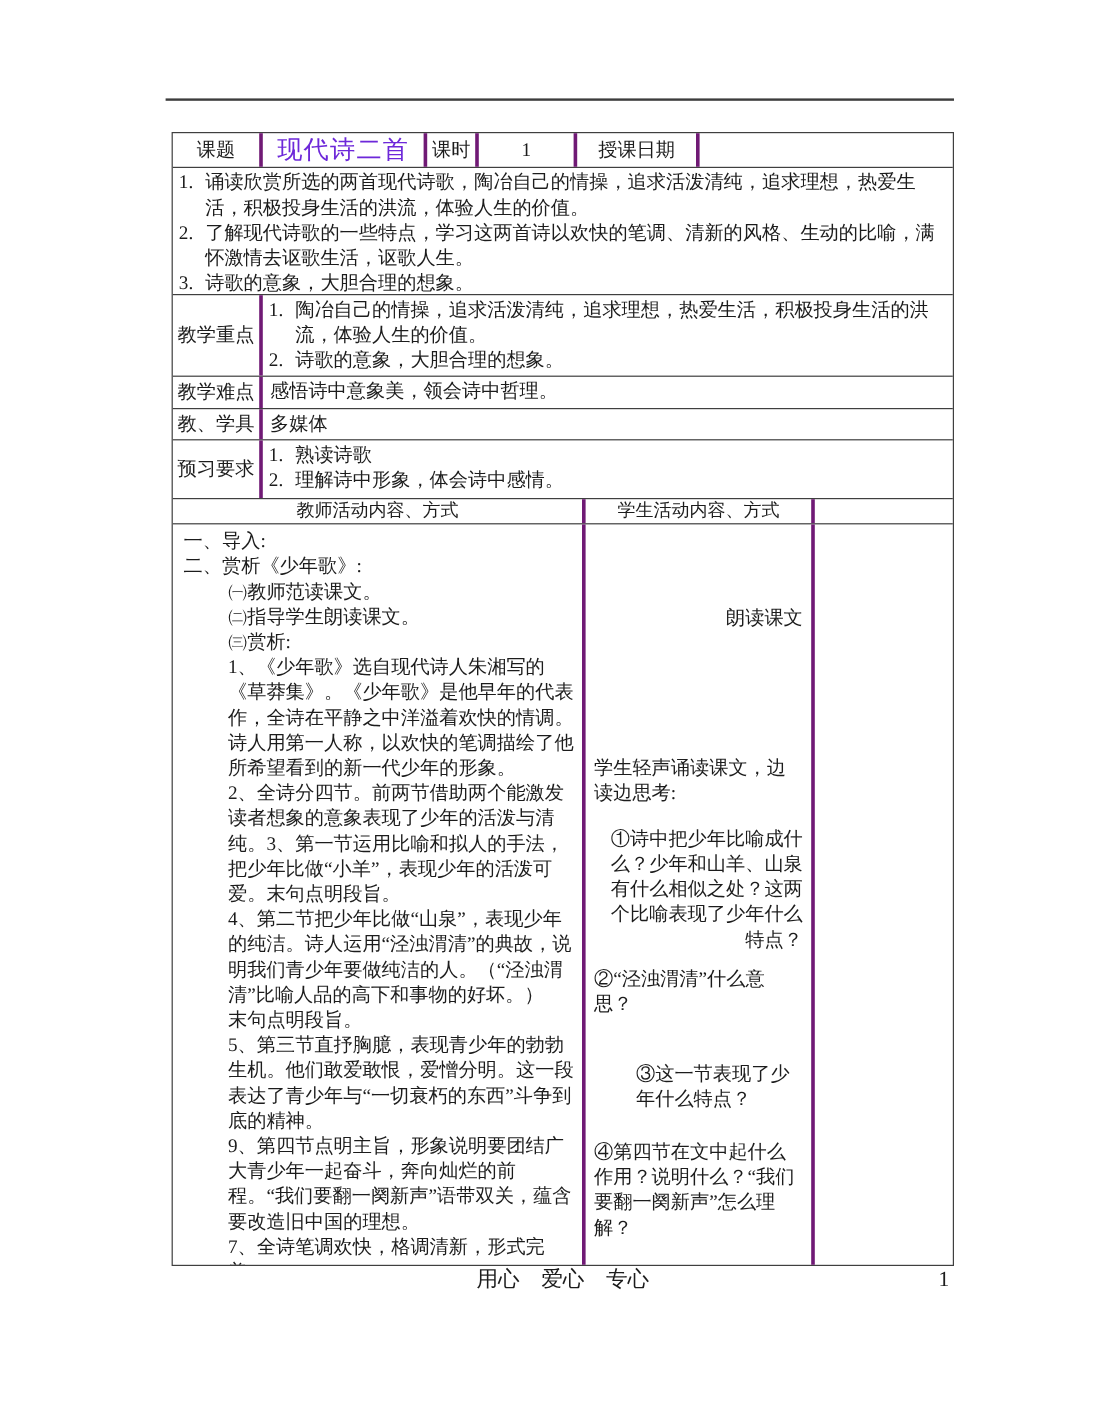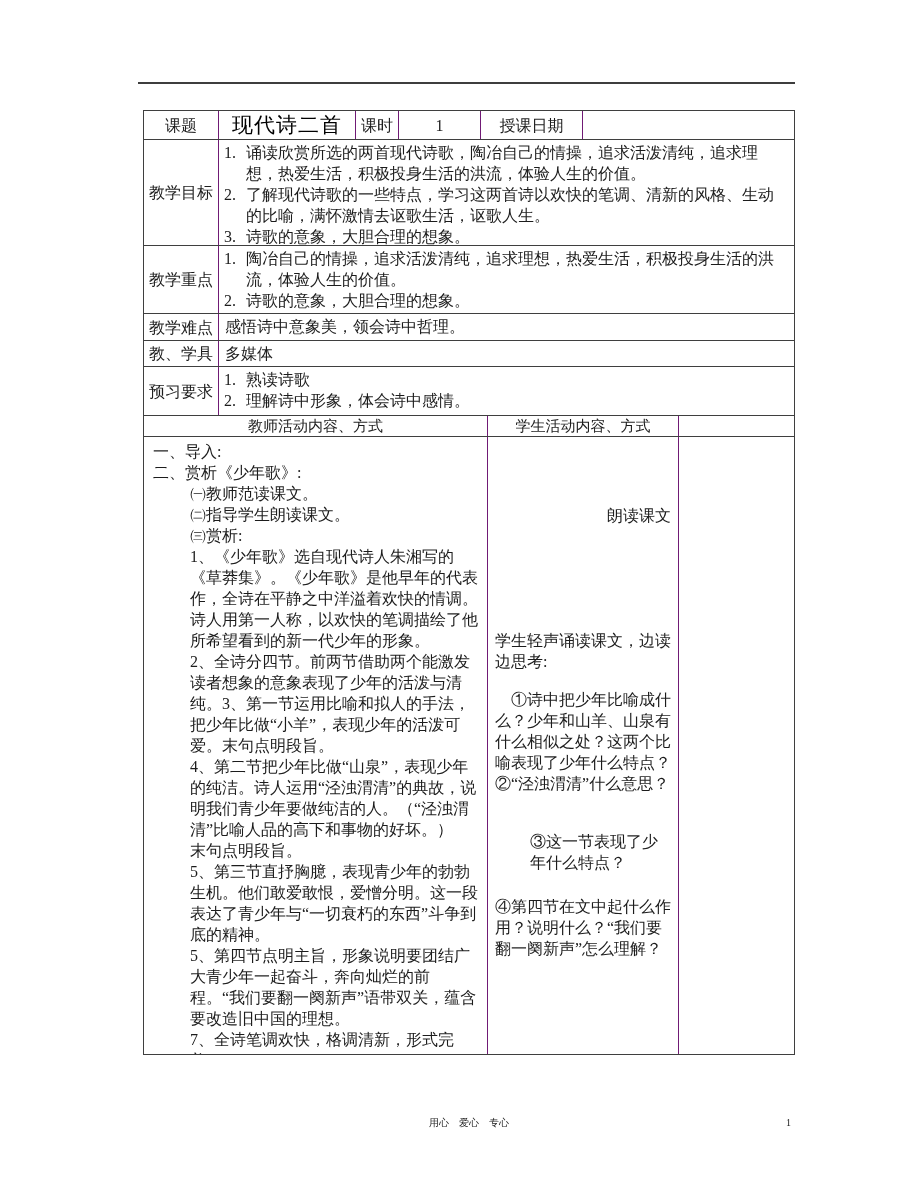--- a/index.html
+++ b/index.html
@@ -5,21 +5,21 @@
   html,body{margin:0;padding:0;}
   body{
     width:920px;height:1183px;background:#ffffff;position:relative;
     font-family:"Liberation Serif","DejaVu Serif",serif;
     color:#1c1c1c;font-size:16px;line-height:21px;
   }
   .top-rule{position:absolute;left:138px;top:82px;width:657px;height:2px;background:#3d3d3d;}
   .tbl{position:absolute;left:143px;top:110px;width:652px;border:1px solid #3f3f3f;box-sizing:border-box;}
   .row{display:flex;border-bottom:1px solid #3f3f3f;box-sizing:border-box;}
   .row:last-child{border-bottom:none;}
-  .cell{border-right:1px solid #701a75;box-sizing:border-box;overflow:hidden;}
+  .cell{border-right:3px solid #701a75;box-sizing:border-box;overflow:hidden;}
   .cell.last{border-right:none;}
   .c{display:flex;align-items:center;justify-content:center;text-align:center;}
   
   .r1{height:29px;}
   .r2{height:106px;}
   .r3{height:68px;}
   .r4{height:27px;}
   .r5{height:26px;}
   .r6{height:49px;}
   .r7{height:21px;}
@@ -45,46 +45,45 @@
   .w-n{flex:1;margin-top:32px;}
   .tcol{padding:4px 6px 0 0;}
   .tcol p{margin:0;}
   .lv1{padding-left:9px;}
   .lv2{padding-left:46px;}
   .scol{padding:0 7px;}
   .sb{margin:0;}
   .s0{margin-top:68px;text-align:right;}
   .s1{margin-top:104px;}
   .s2{margin-top:17px;text-align:right;}
-  .s3{margin-top:0;}
+  .s3{margin-top:12px;}
   .s4{margin-top:37px;margin-left:35px;}
   .s5{margin-top:23px;}
   
-  .footer{position:absolute;left:143px;top:1112px;width:652px;height:22px;font-size:10px;}
+  .footer{position:absolute;left:143px;top:1056px;width:652px;height:22px;font-size:18px;}
   .motto{text-align:center;}
   .pageno{position:absolute;right:4px;top:0;}
 </style>
 </head>
 <body>
 
 <div class="top-rule"></div>
 
 <div class="tbl">
 
   <div class="row r1">
     <div class="cell c w-lab">课题</div>
-    <div class="cell c w-title title-red" style="color: #000000;">现代诗二首</div>
+    <div class="cell c w-title title-red" style="color: #6d28d9;">现代诗二首</div>
     <div class="cell c w-ks">课时</div>
     <div class="cell c w-ksv">1</div>
     <div class="cell c w-date">授课日期</div>
     <div class="cell c w-rest last"></div>
   </div>
 
   <div class="row r2">
-    <div class="cell c w-lab">教学目标</div>
     <div class="cell last info-content">
       <div class="li">
           <span class="num">1.</span>
           <span class="txt">诵读欣赏所选的两首现代诗歌，陶冶自己的情操，追求活泼清纯，追求理想，热爱生活，积极投身生活的洪流，体验人生的价值。</span>
         </div>
       <div class="li">
           <span class="num">2.</span>
           <span class="txt">了解现代诗歌的一些特点，学习这两首诗以欢快的笔调、清新的风格、生动的比喻，满怀激情去讴歌生活，讴歌人生。</span>
         </div>
       <div class="li">
@@ -143,21 +142,21 @@
       <p class="lv1">一、导入:</p>
       <p class="lv1">二、赏析《少年歌》:</p>
       <p class="lv2">㈠教师范读课文。</p>
       <p class="lv2">㈡指导学生朗读课文。</p>
       <p class="lv2">㈢赏析:</p>
       <p class="lv2">1、《少年歌》选自现代诗人朱湘写的《草莽集》。《少年歌》是他早年的代表作，全诗在平静之中洋溢着欢快的情调。诗人用第一人称，以欢快的笔调描绘了他所希望看到的新一代少年的形象。</p>
       <p class="lv2">2、全诗分四节。前两节借助两个能激发读者想象的意象表现了少年的活泼与清纯。3、第一节运用比喻和拟人的手法，把少年比做“小羊”，表现少年的活泼可爱。末句点明段旨。</p>
       <p class="lv2">4、第二节把少年比做“山泉”，表现少年的纯洁。诗人运用“泾浊渭清”的典故，说明我们青少年要做纯洁的人。（“泾浊渭清”比喻人品的高下和事物的好坏。）</p>
       <p class="lv2">末句点明段旨。</p>
       <p class="lv2">5、第三节直抒胸臆，表现青少年的勃勃生机。他们敢爱敢恨，爱憎分明。这一段表达了青少年与“一切衰朽的东西”斗争到底的精神。</p>
-      <p class="lv2">5、第四节点明主旨，形象说明要团结广大青少年一起奋斗，奔向灿烂的前程。“我们要翻一阕新声”语带双关，蕴含要改造旧中国的理想。</p>
+      <p class="lv2">9、第四节点明主旨，形象说明要团结广大青少年一起奋斗，奔向灿烂的前程。“我们要翻一阕新声”语带双关，蕴含要改造旧中国的理想。</p>
       <p class="lv2">7、全诗笔调欢快，格调清新，形式完美，</p>
     </div>
     <div class="cell w-s scol">
       <p class="sb s0">朗读课文</p>
       <p class="sb s1">学生轻声诵读课文，边读边思考:</p>
       <p class="sb s2">①诗中把少年比喻成什么？少年和山羊、山泉有什么相似之处？这两个比喻表现了少年什么特点？</p>
       <p class="sb s3">②“泾浊渭清”什么意思？</p>
       <p class="sb s4">③这一节表现了少年什么特点？</p>
       <p class="sb s5">④第四节在文中起什么作用？说明什么？“我们要翻一阕新声”怎么理解？</p>
     </div>

